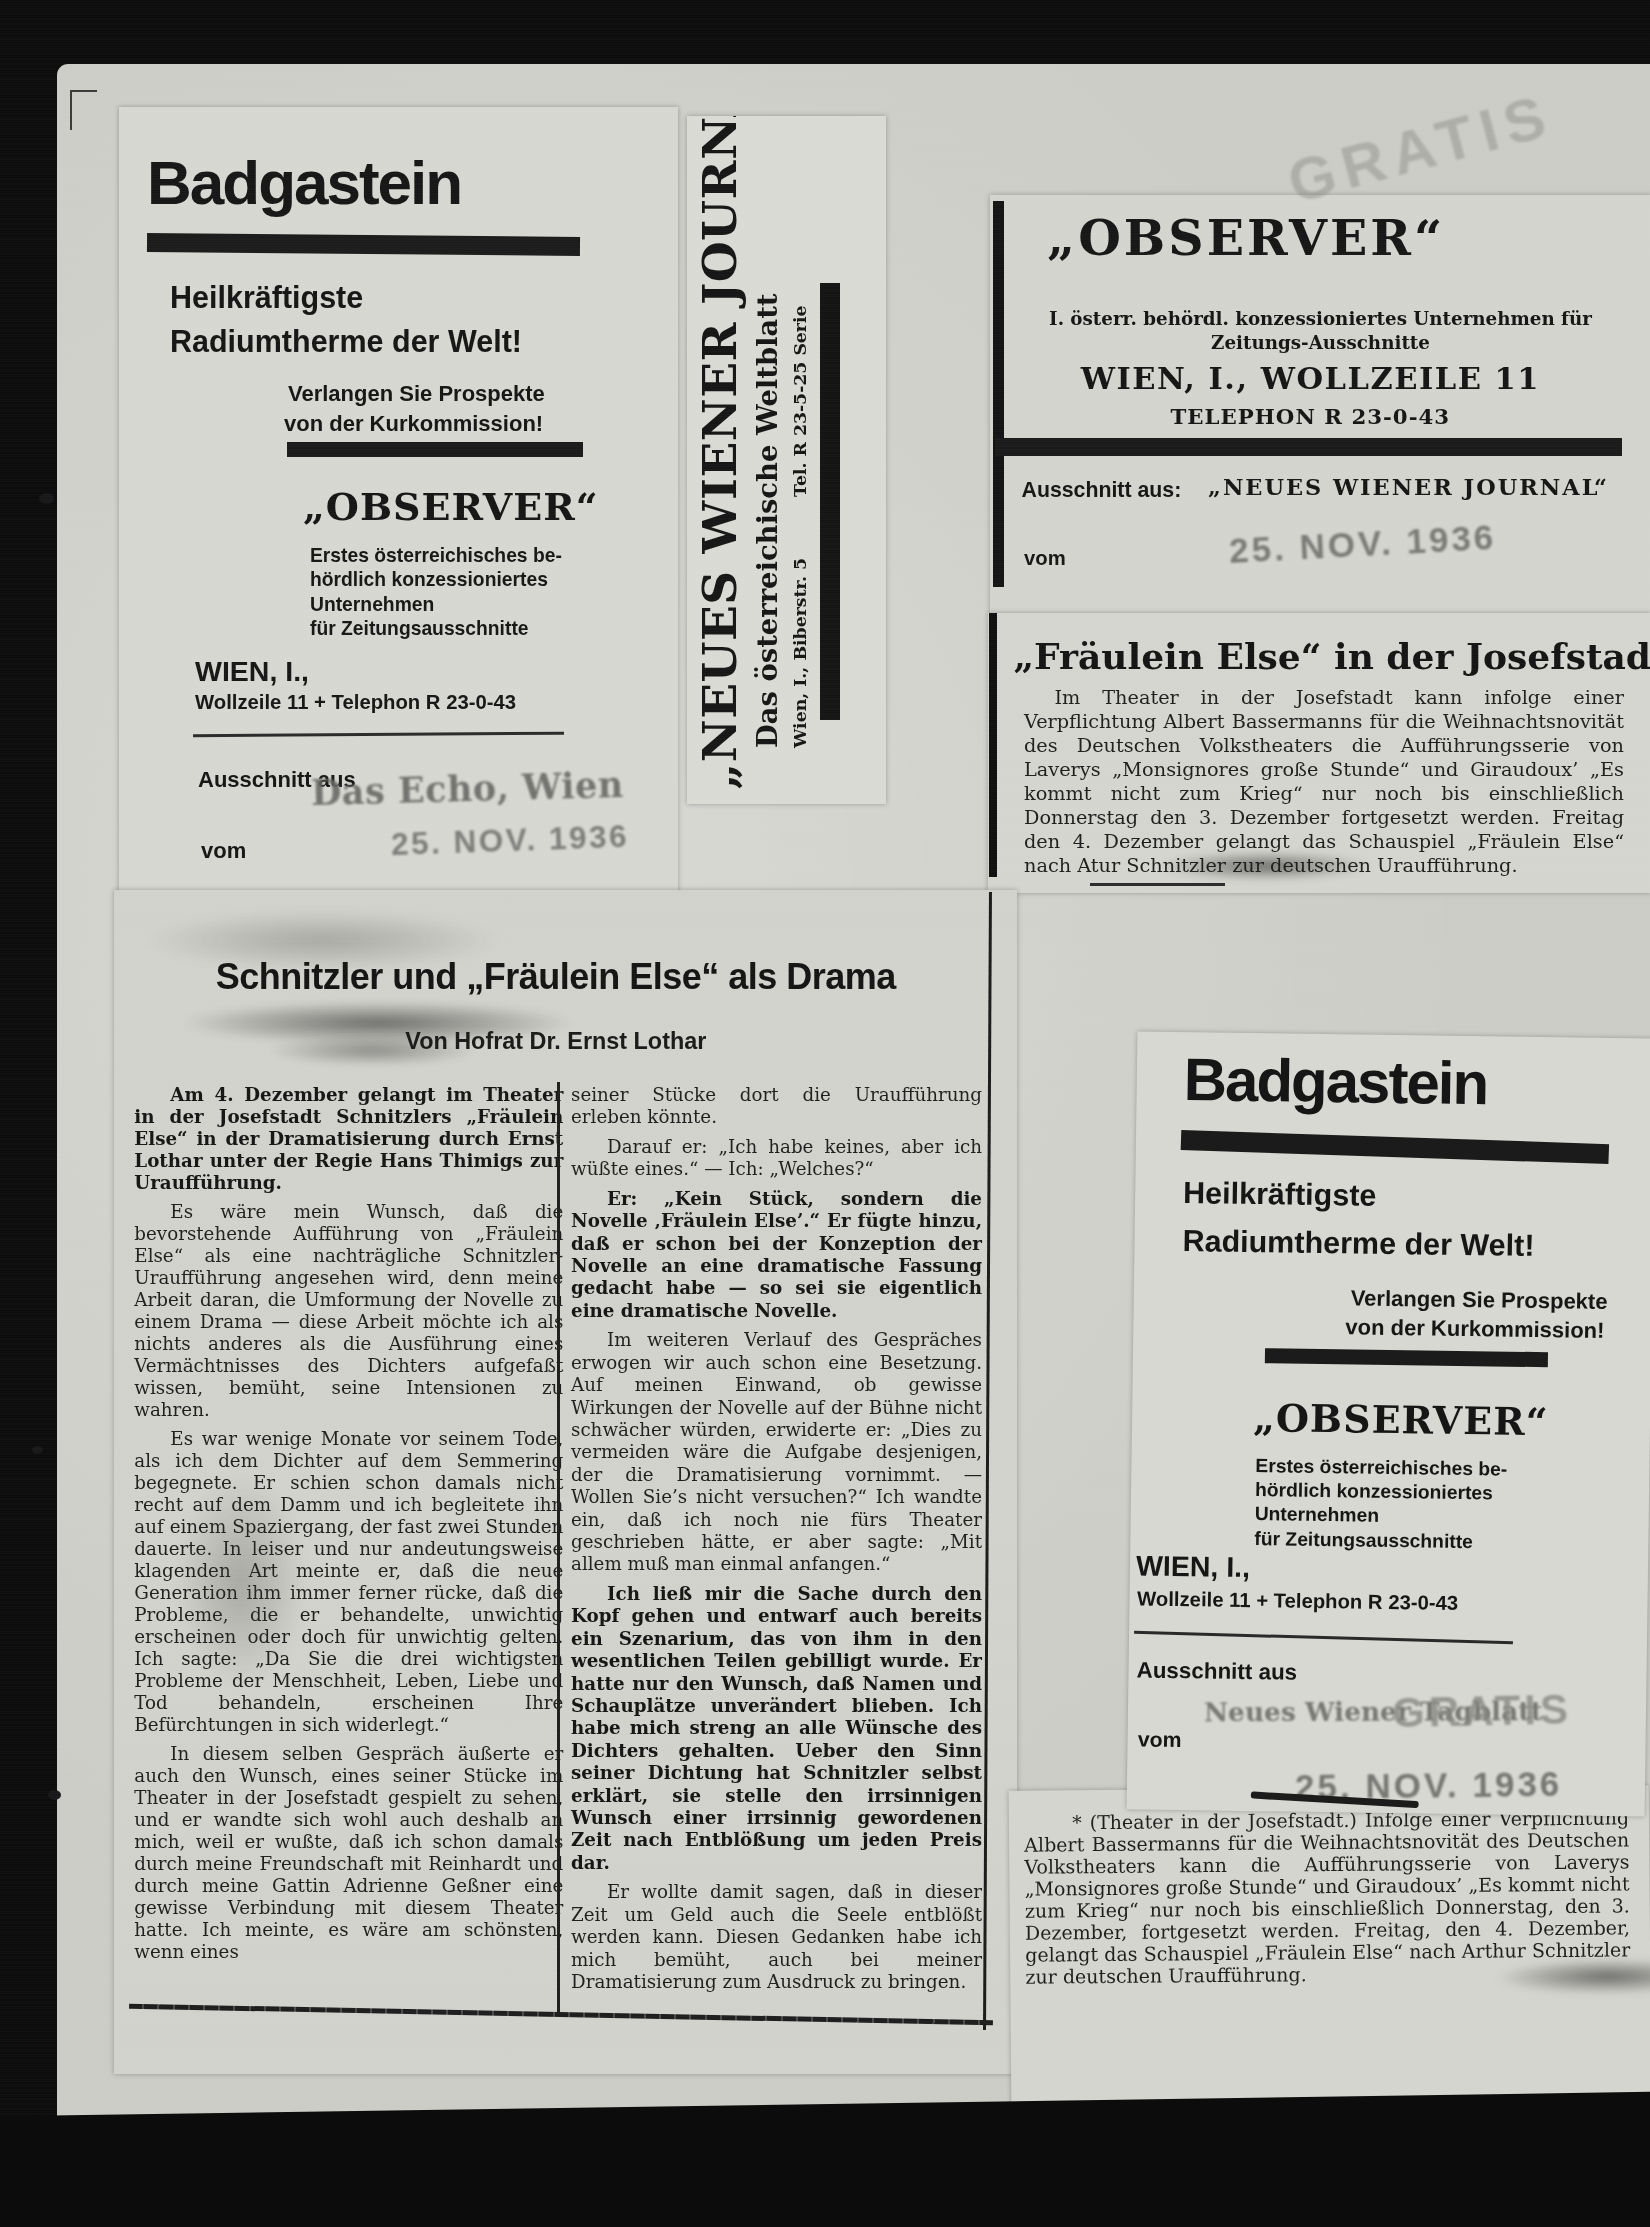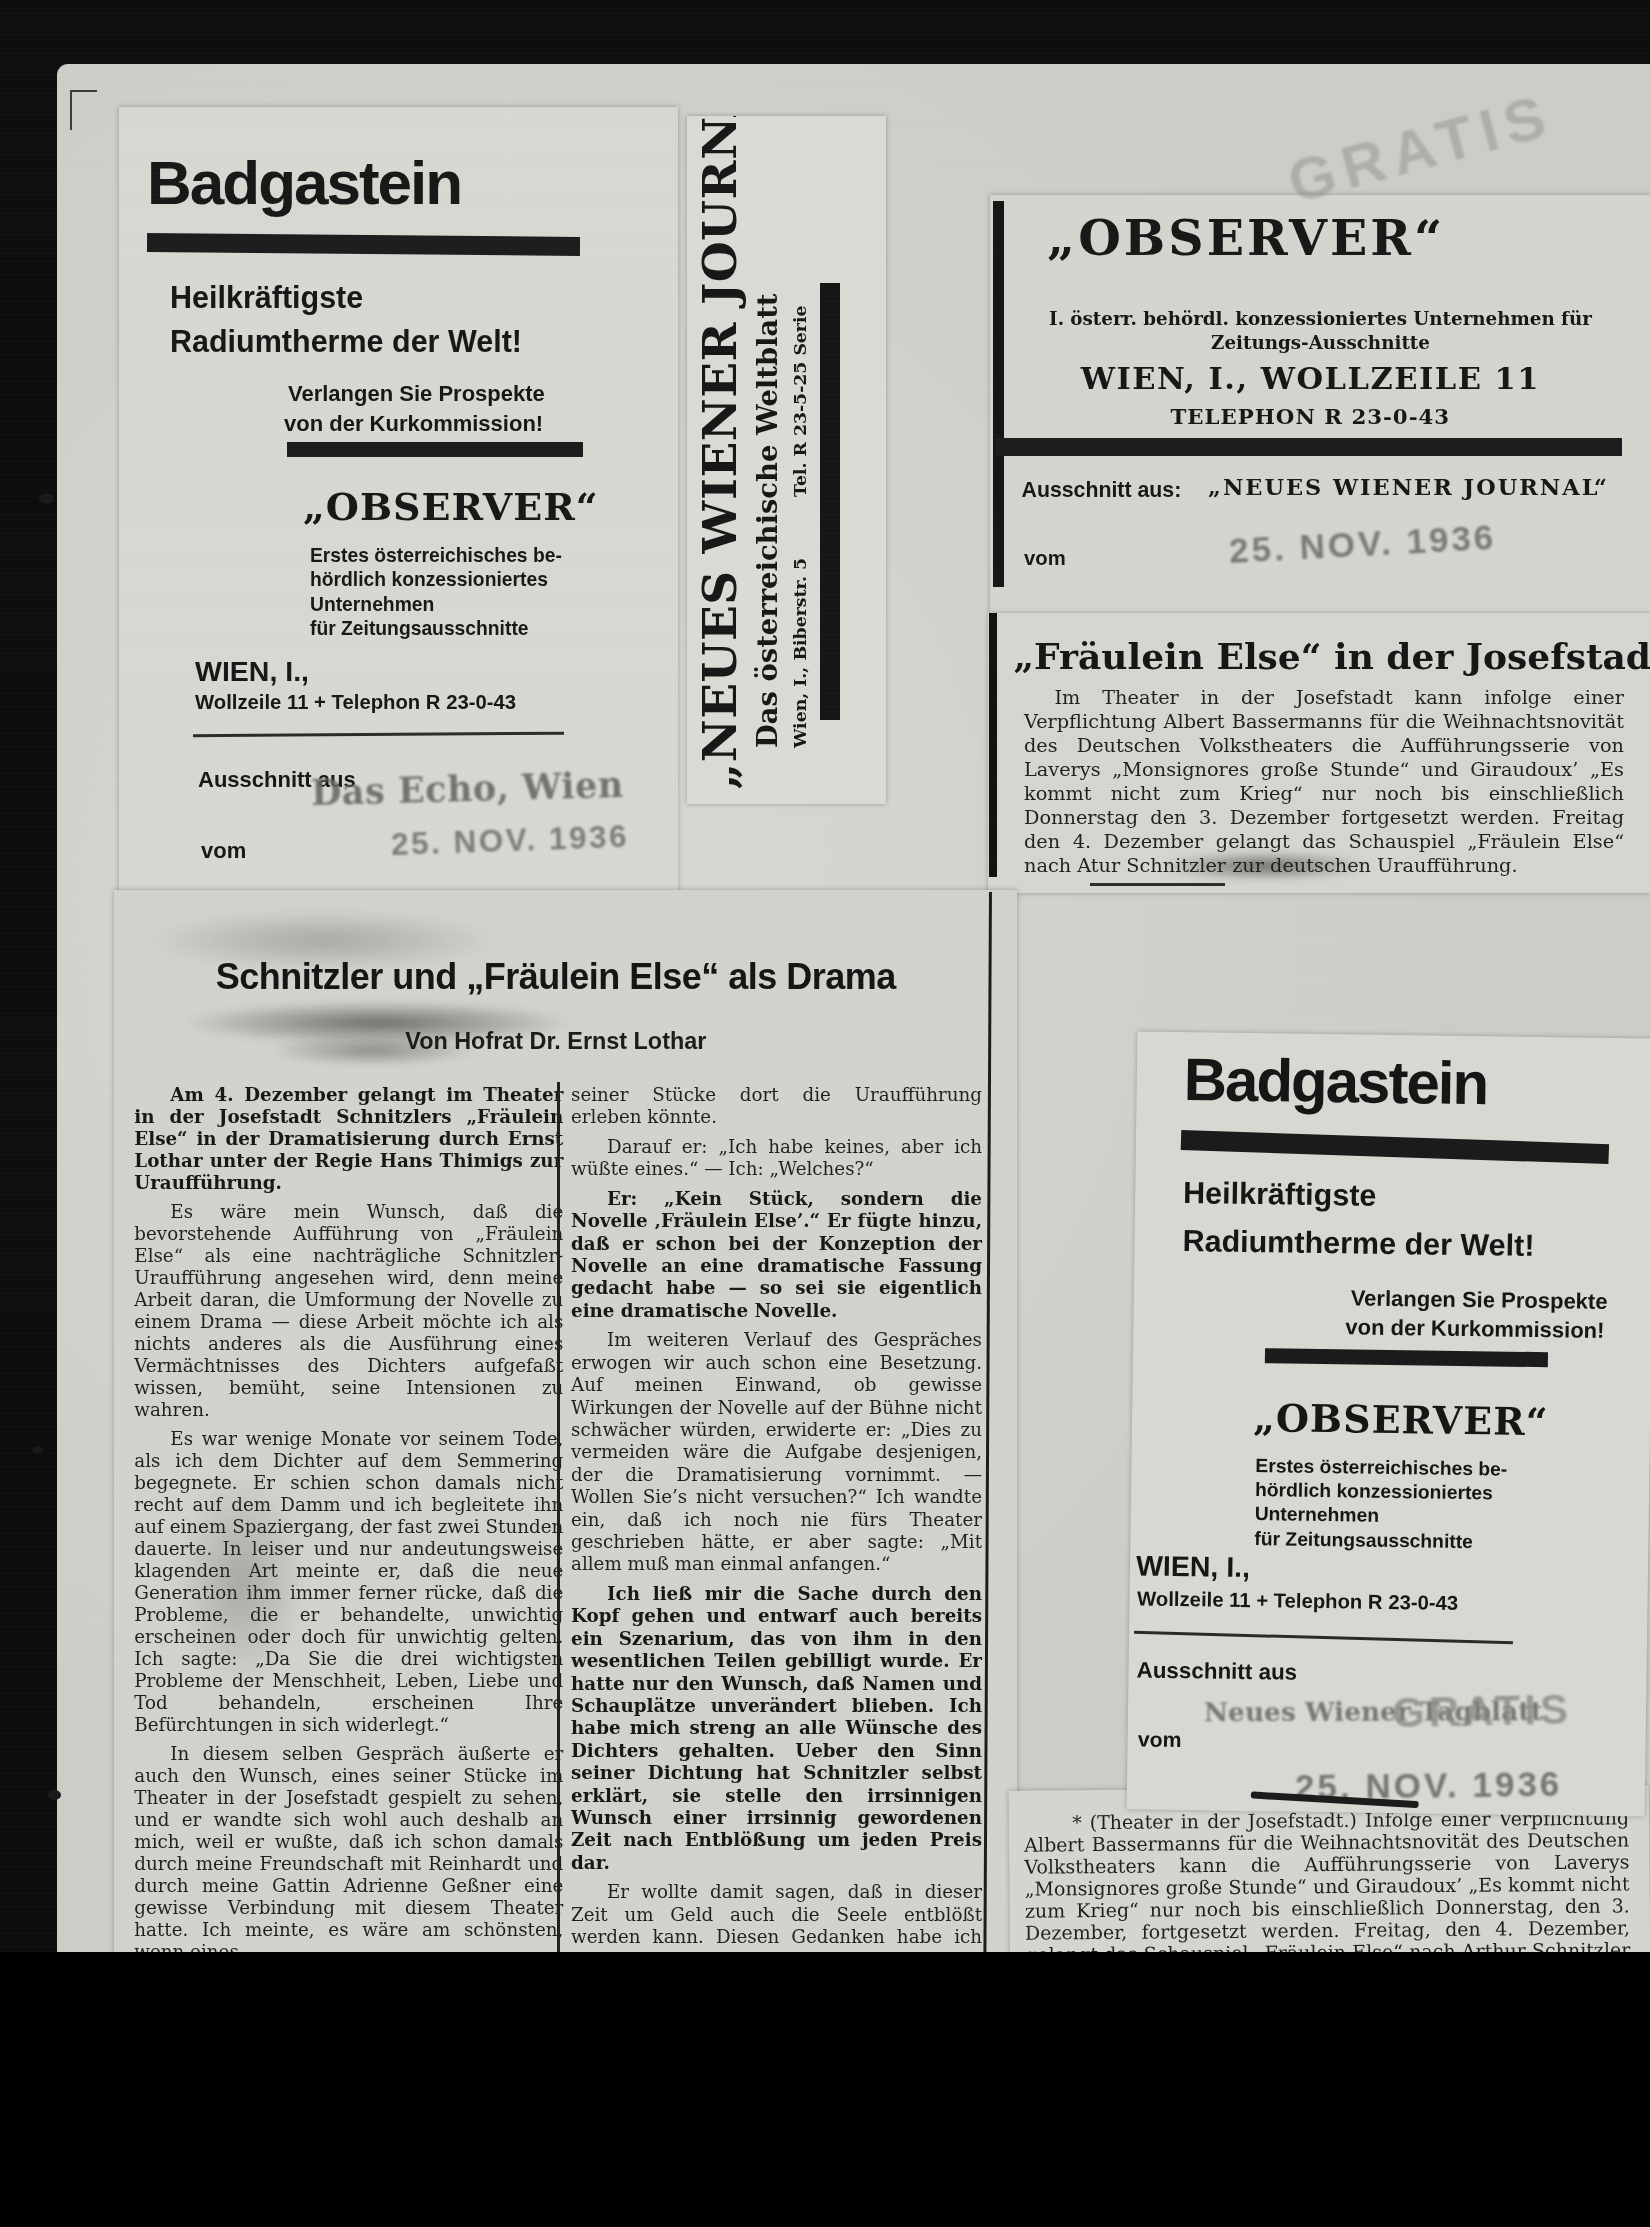--- a/index.html
+++ b/index.html
@@ -1,16 +1,16 @@
 <!DOCTYPE html>
 <html style="font-size:8.1px"><head>
 <meta charset="utf-8">
 <style>
   html,body{margin:0;padding:0;background:#000;}
-  .photo{position:relative;width:1650px;height:1952px;background:#0c0c0c;overflow:hidden;
+  .photo{position:relative;width:1650px;height:2227px;background:#0c0c0c;overflow:hidden;
          font-family:"Liberation Sans",sans-serif;}
   .photo::after{content:"";position:absolute;inset:0;pointer-events:none;
          background:repeating-linear-gradient(0deg,rgba(255,255,255,.018) 0 1px,transparent 1px 2.5px);}
   .page{position:absolute;left:57px;top:64px;width:1593px;height:2083px;background:#ccccc6;
         border-top-left-radius:11.2px;
         background-image:radial-gradient(ellipse at 30% 40%,rgba(255,255,255,.25),transparent 60%);}
   .band{position:absolute;left:-41px;top:2104px;width:1738px;height:163px;background:#0c0c0c;
         transform:rotate(-0.85deg);z-index:40;}
   .clip{position:absolute;box-shadow:0 0 5.1px rgba(0,0,0,.28);}
   .abs{position:absolute;}

